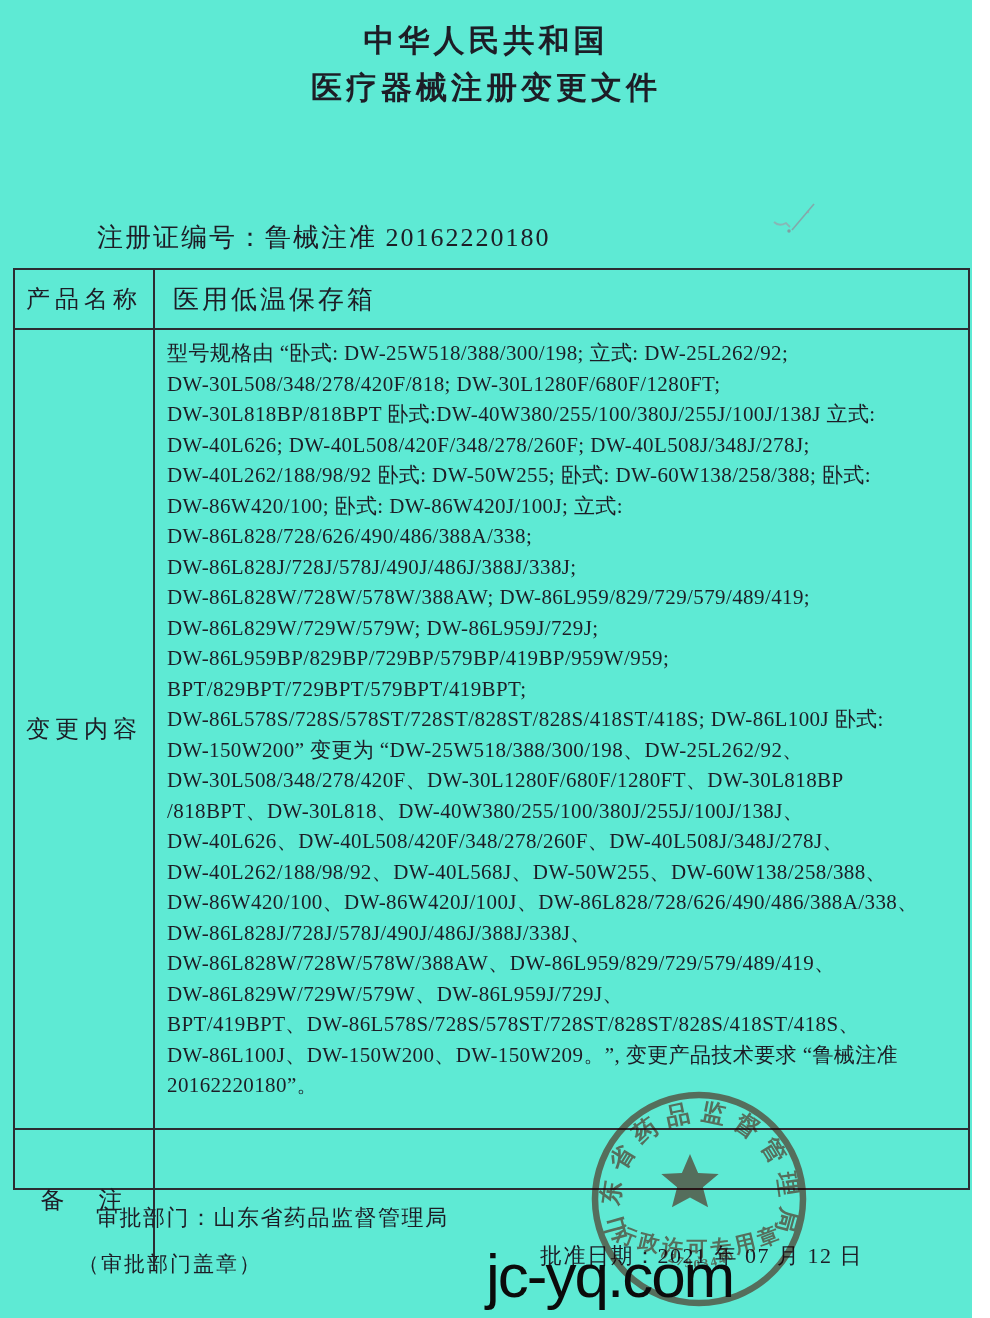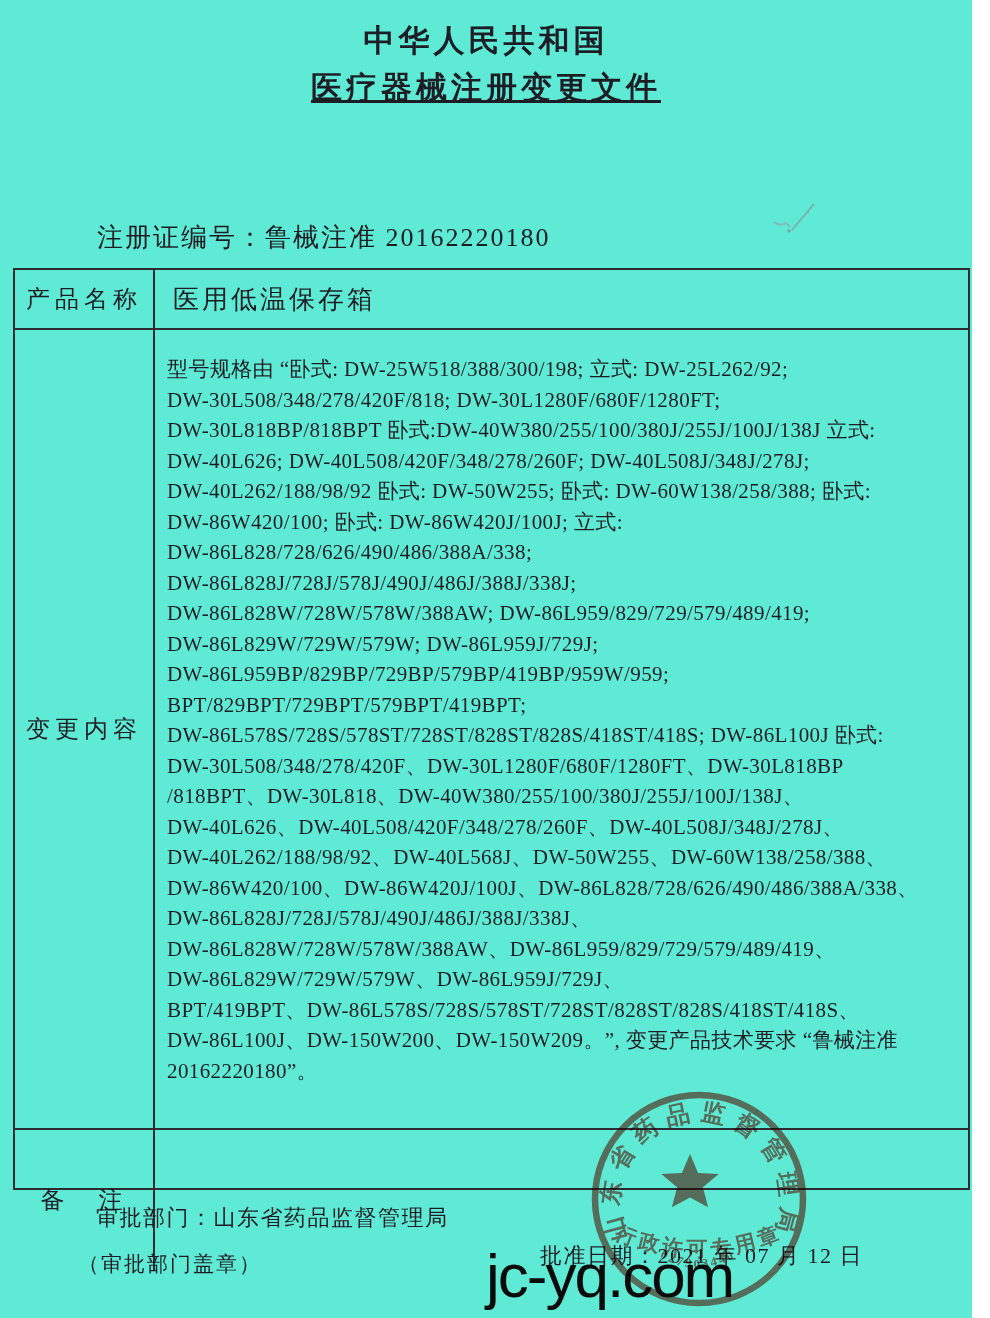--- a/index.html
+++ b/index.html
@@ -11,21 +11,21 @@
     color:#1d1d26;
     overflow:hidden;
   }
   
   .doc-title{
     position:absolute;left:0;width:100%;
     text-align:center;font-weight:700;
     font-size:31px;letter-spacing:4px;
   }
   .doc-title.l1{top:20px;}
-  .doc-title.l2{top:67px;text-decoration:underline;}
+  .doc-title.l2{top:67px;}
   
   .reg-line{
     position:absolute;left:97px;top:220px;
     font-size:26px;letter-spacing:2px;
   }
   
   .doc-table{
     position:absolute;left:13px;top:268px;width:957px;
     border:2px solid #2c2c32;
     box-sizing:border-box;
@@ -41,21 +41,21 @@
     display:flex;align-items:center;justify-content:center;
     font-size:24px;letter-spacing:5px;
     box-sizing:border-box;
   }
   .value-cell{flex:1;box-sizing:border-box;overflow:hidden;}
   .r1 .value-cell{
     display:flex;align-items:center;
     padding-left:6px;font-size:26px;letter-spacing:3px;
   }
   .r2 .value-cell{
-    padding:24px 6px 0 12px;
+    padding:8px 6px 0 12px;
     font-size:21px;line-height:30.5px;
     white-space:nowrap;letter-spacing:0.4px;
   }
   .r3 .value-cell{
     display:flex;align-items:center;
     padding-left:13px;font-size:24px;letter-spacing:1px;text-align:right;
   }
   .content-line{height:30.5px;}
   
   .dept-line{position:absolute;left:96px;top:1203px;font-size:22px;letter-spacing:1.5px;}
@@ -115,20 +115,21 @@
           <div class="content-line">DW-40L626; DW-40L508/420F/348/278/260F; DW-40L508J/348J/278J;</div>
           <div class="content-line">DW-40L262/188/98/92 卧式: DW-50W255; 卧式: DW-60W138/258/388; 卧式:</div>
           <div class="content-line">DW-86W420/100; 卧式:  DW-86W420J/100J; 立式:</div>
           <div class="content-line">DW-86L828/728/626/490/486/388A/338;</div>
           <div class="content-line">DW-86L828J/728J/578J/490J/486J/388J/338J;</div>
           <div class="content-line">DW-86L828W/728W/578W/388AW; DW-86L959/829/729/579/489/419;</div>
           <div class="content-line">DW-86L829W/729W/579W; DW-86L959J/729J;</div>
           <div class="content-line">DW-86L959BP/829BP/729BP/579BP/419BP/959W/959;</div>
           <div class="content-line">BPT/829BPT/729BPT/579BPT/419BPT;</div>
           <div class="content-line">DW-86L578S/728S/578ST/728ST/828ST/828S/418ST/418S; DW-86L100J 卧式:</div>
+          <div class="content-line">DW-150W200” 变更为 “DW-25W518/388/300/198、DW-25L262/92、</div>
           <div class="content-line">DW-30L508/348/278/420F、DW-30L1280F/680F/1280FT、DW-30L818BP</div>
           <div class="content-line">/818BPT、DW-30L818、DW-40W380/255/100/380J/255J/100J/138J、</div>
           <div class="content-line">DW-40L626、DW-40L508/420F/348/278/260F、DW-40L508J/348J/278J、</div>
           <div class="content-line">DW-40L262/188/98/92、DW-40L568J、DW-50W255、DW-60W138/258/388、</div>
           <div class="content-line">DW-86W420/100、DW-86W420J/100J、DW-86L828/728/626/490/486/388A/338、</div>
           <div class="content-line">DW-86L828J/728J/578J/490J/486J/388J/338J、</div>
           <div class="content-line">DW-86L828W/728W/578W/388AW、DW-86L959/829/729/579/489/419、</div>
           <div class="content-line">DW-86L829W/729W/579W、DW-86L959J/729J、</div>
           <div class="content-line">BPT/419BPT、DW-86L578S/728S/578ST/728ST/828ST/828S/418ST/418S、</div>
           <div class="content-line">DW-86L100J、DW-150W200、DW-150W209。”, 变更产品技术要求 “鲁械注准</div>

